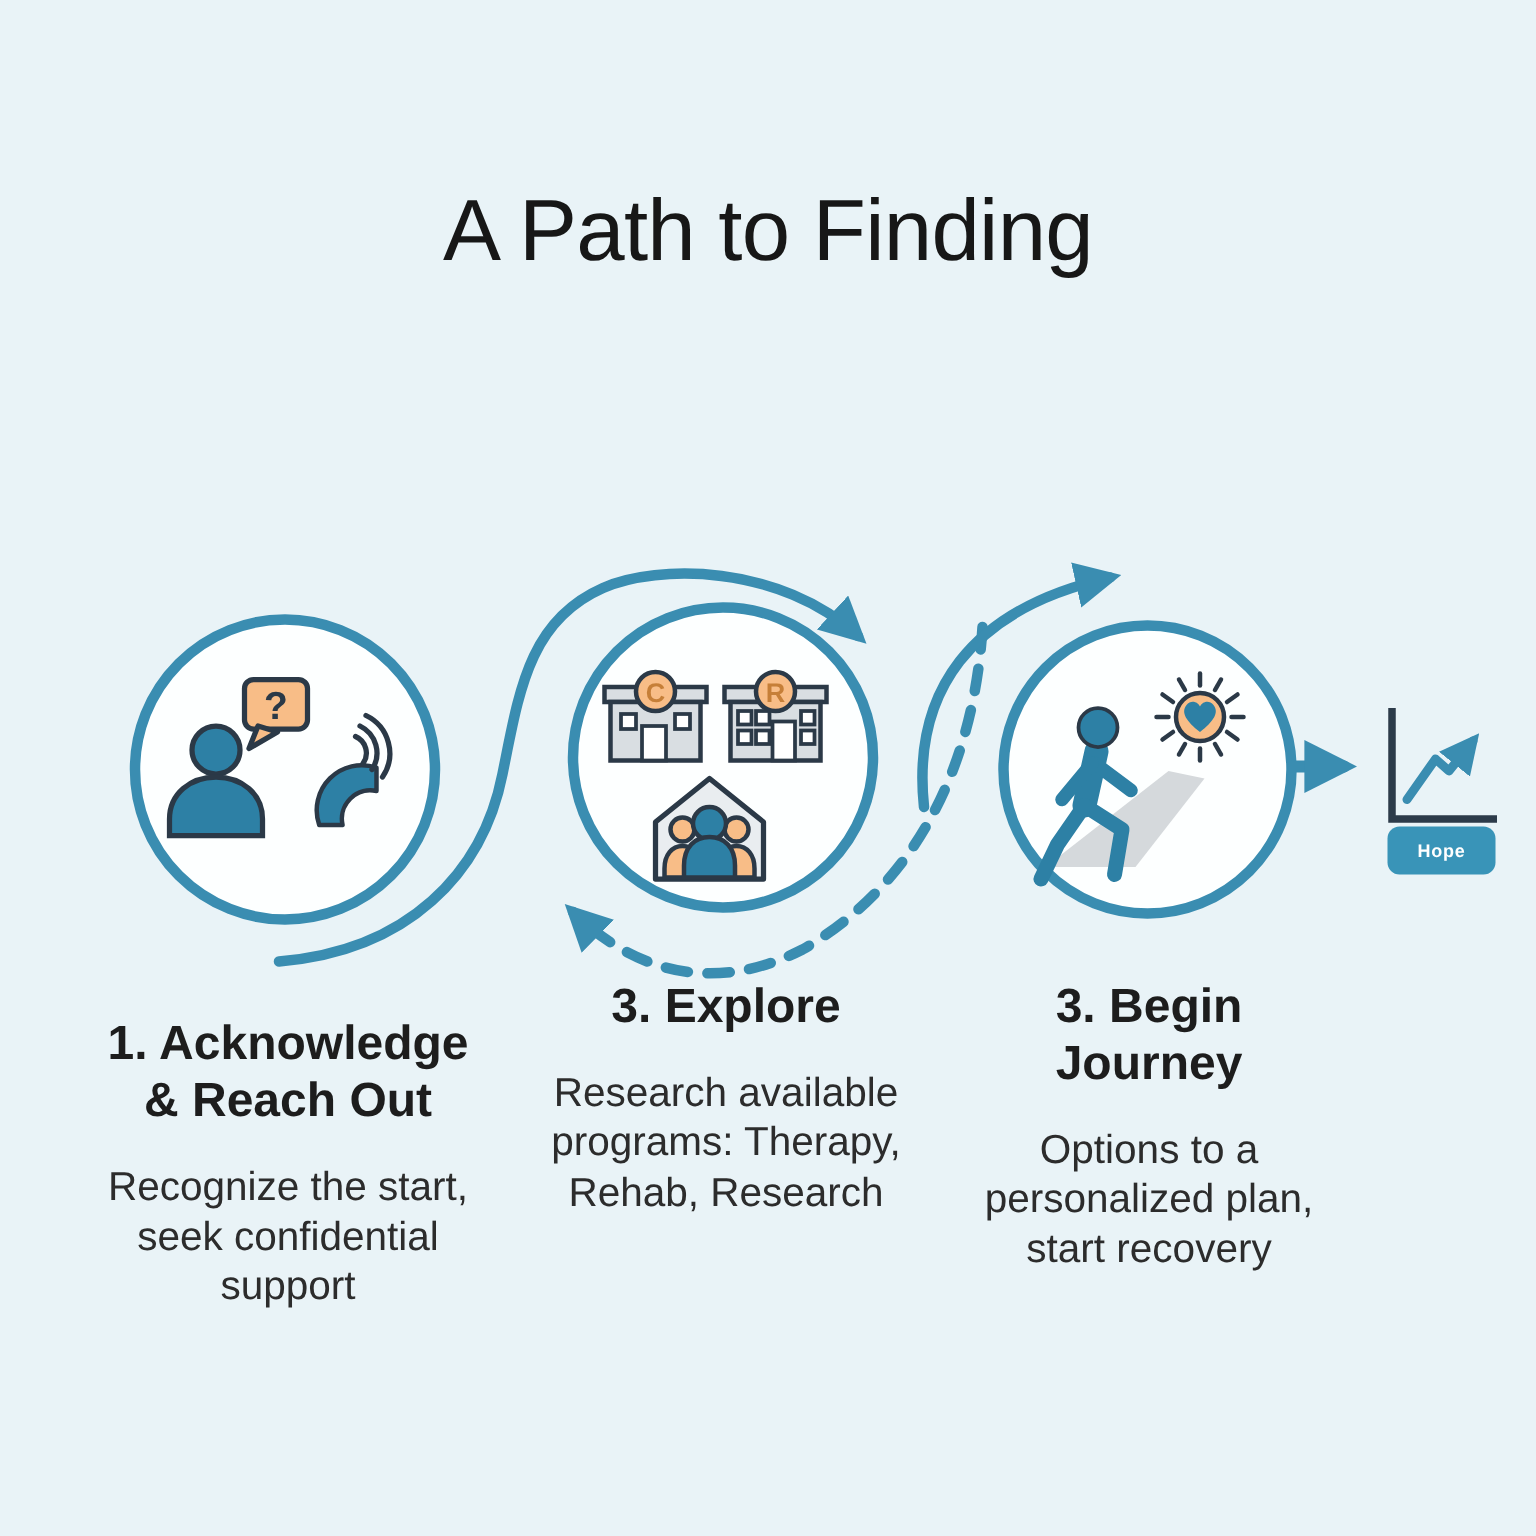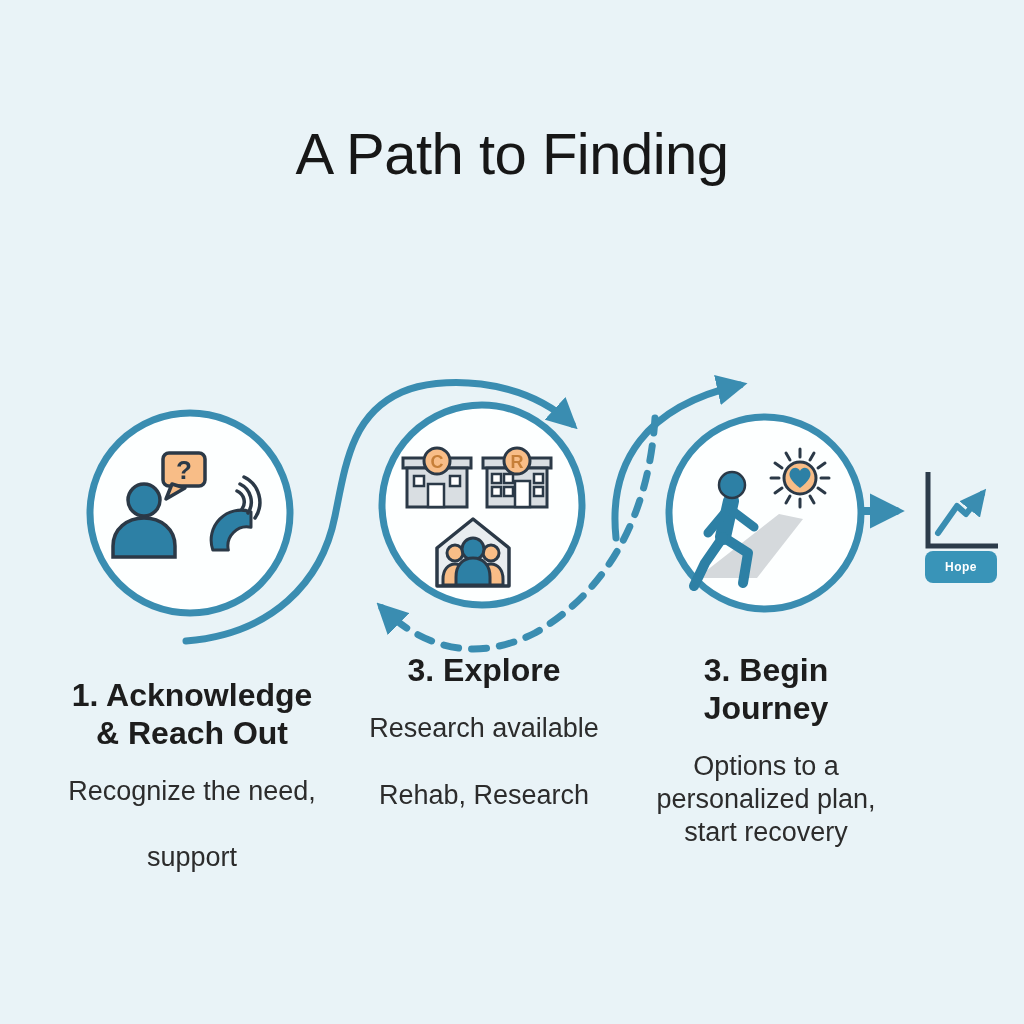--- a/index.html
+++ b/index.html
@@ -151,26 +151,26 @@
     <g>
       <path class="axis" fill="none" stroke-width="5" d="M928 472 V 546 H 998"></path>
       <path class="flow" stroke-width="6" stroke-linecap="round" stroke-linejoin="round" marker-end="url(#ah)" d="M938 533 L957 506 L966 514 L982 494"></path>
     </g>
   </svg>
 
   <div class="hope">Hope</div>
 
   <div class="step step-1">
     <p class="step-title"><span>1. Acknowledge</span><br><span>&amp; Reach Out</span></p>
-    <p class="step-desc"><span>Recognize the need,</span><br><br><span>support</span></p>
+    <p class="step-desc"><span>Recognize the start,</span><br><span>seek confidential</span><br><span>support</span></p>
   </div>
 
   <div class="step step-2">
     <p class="step-title"><span>3. Explore</span><br></p>
-    <p class="step-desc"><span>Research available</span><br><br><span>Rehab, Research</span></p>
+    <p class="step-desc"><span>Research available</span><br><span>programs: Therapy,</span><br><span>Rehab, Research</span></p>
   </div>
 
   <div class="step step-3">
     <p class="step-title"><span>3. Begin</span><br><span>Journey</span></p>
     <p class="step-desc"><span>Options to a</span><br><span>personalized plan,</span><br><span>start recovery</span></p>
   </div>
 
 </div>
 
 </body></html>

